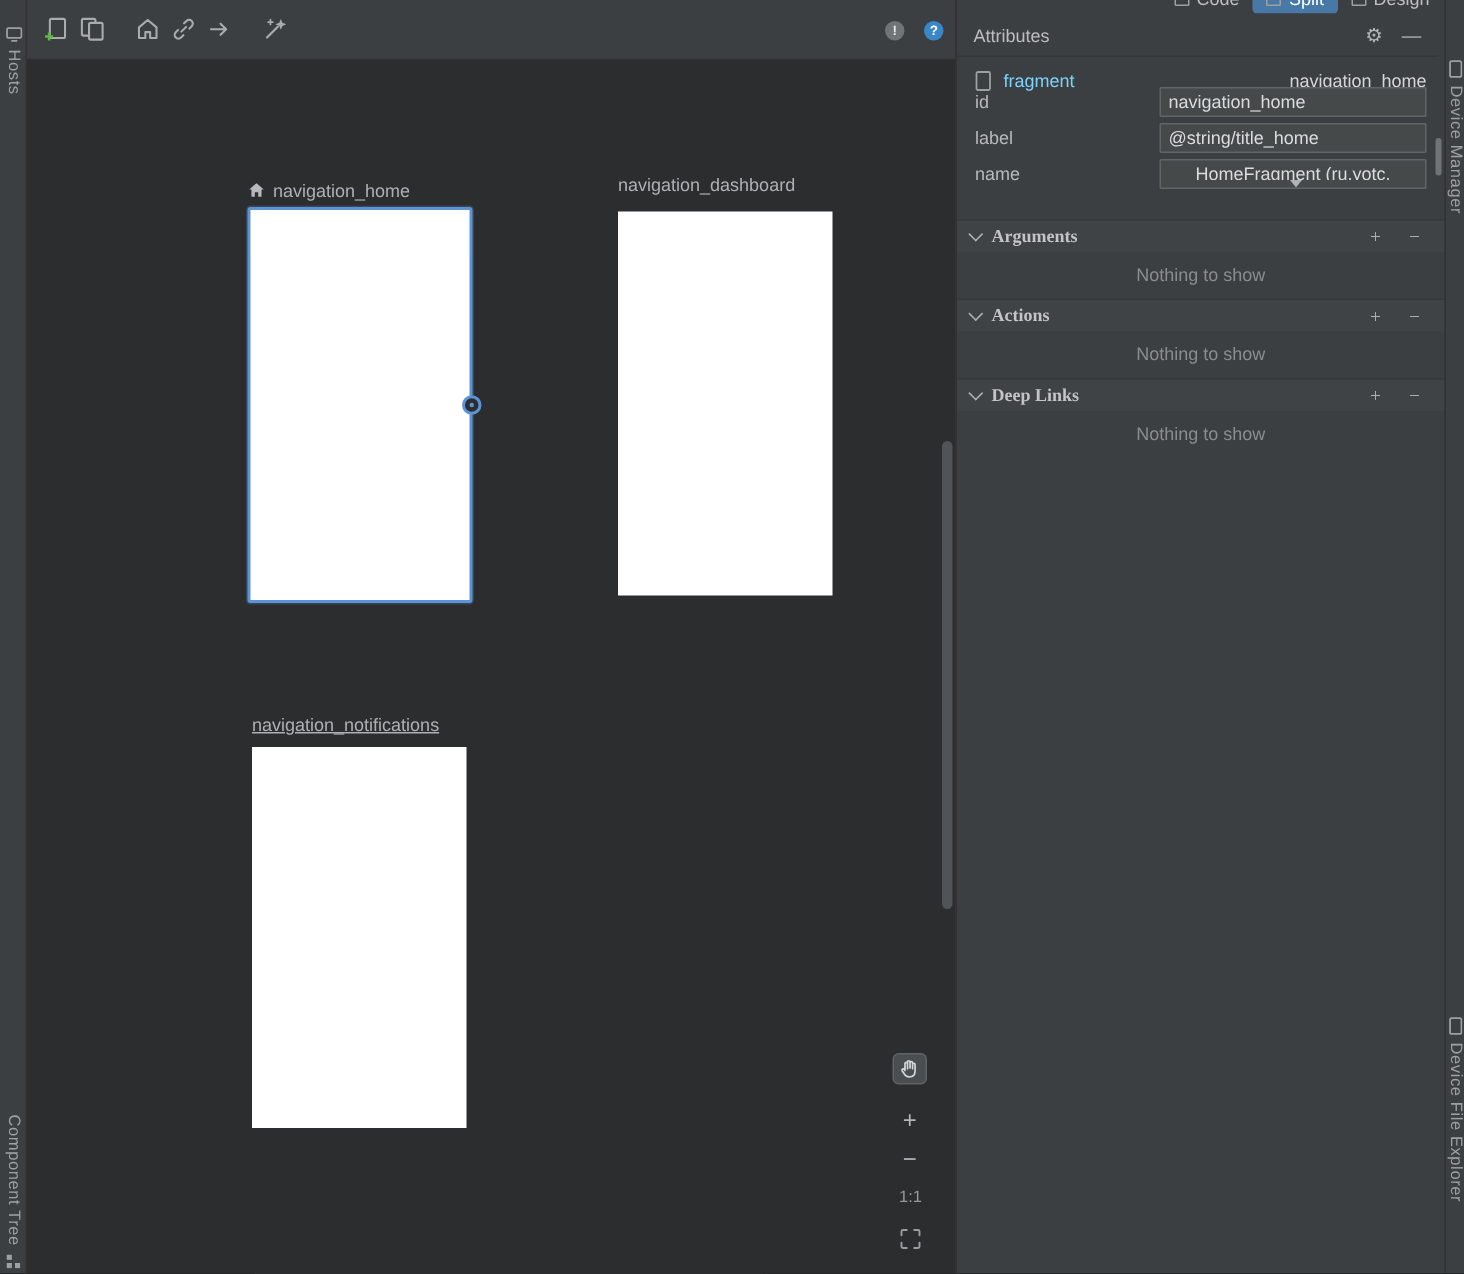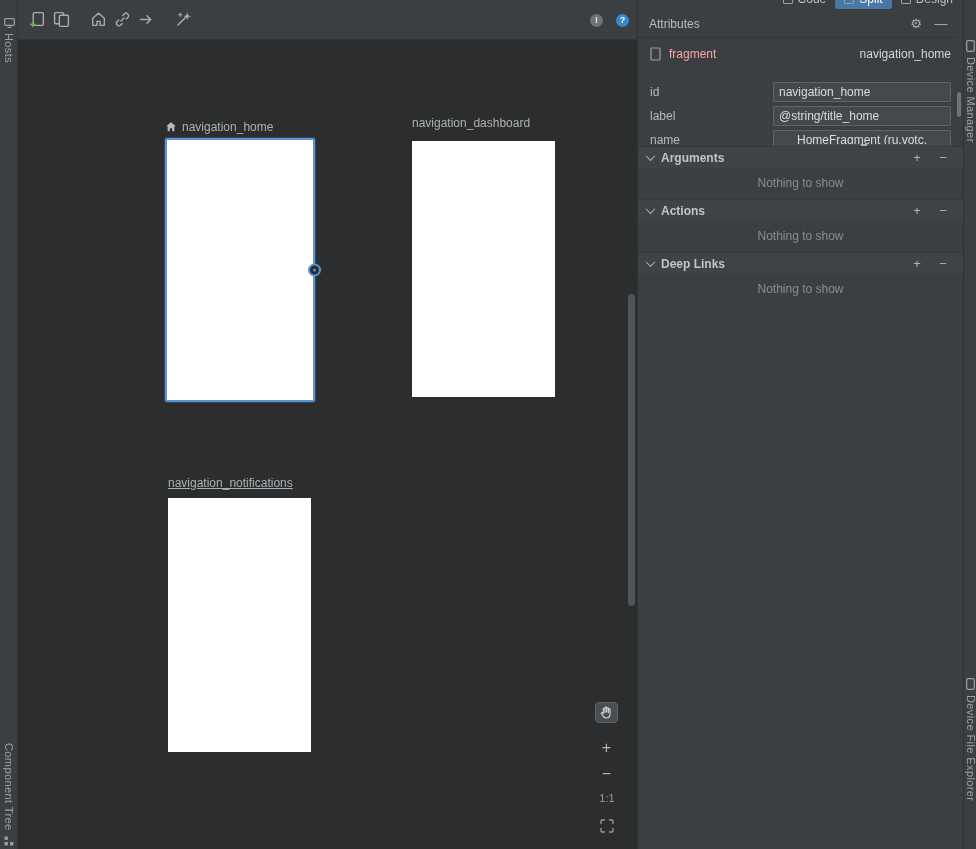--- a/index.html
+++ b/index.html
@@ -82,40 +82,40 @@
   .panel-header{position:absolute;top:0;left:0;right:4px;height:38px;
                 display:flex;align-items:center;padding:10px 10px 0 11px;
                 border-bottom:1px solid #343739;}
   .panel-title{color:#bcbec0;}
   .icon-btn{color:#b0b3b5;font-size:13px;line-height:13px;width:16px;text-align:center;
             cursor:pointer;user-select:none;}
   .panel-header .icon-btn + .icon-btn{margin-left:9px;}
 
   .type-row{position:absolute;top:42px;left:0;right:0;height:24px;
             display:flex;align-items:center;padding:0 12px;gap:8px;}
-  .type-label{color:#fca5a5;}
+  .type-label{color:#7dd3fc;}
   .type-value{color:#d4d6d8;}
 
-  .fields{position:absolute;top:80px;left:0;right:0;}
+  .fields{position:absolute;top:56px;left:0;right:0;}
   .field-row{height:24px;display:flex;align-items:center;padding:0 12px;}
   .field-label{width:123px;color:#b7babc;flex:none;}
   .input,.combo{flex:1;height:20px;background:#45494a;border:1px solid #616567;
                 border-radius:1px;color:#dadcde;padding:0 5px;line-height:18px;
                 white-space:nowrap;overflow:hidden;cursor:text;}
   .combo{display:flex;align-items:center;cursor:pointer;flex-direction:column;}
   .combo-text{flex:1;overflow:hidden;text-overflow:ellipsis;white-space:nowrap;}
   .combo-arrow{flex:none;width:0;height:0;border-left:4px solid transparent;
                border-right:4px solid transparent;border-top:5px solid #b0b3b5;margin-left:4px;}
 
   .panel-scroll-thumb{position:absolute;right:2px;top:92px;width:4px;height:25px;
                       background:#707477;border-radius:2px;cursor:pointer;}
 
   .sections{position:absolute;top:146px;left:0;right:0;}
   .section-header{height:22px;background:#3f4345;border-top:1px solid #36393b;
-                  display:flex;align-items:center;padding:0 12px 0 9px;cursor:pointer;}
+                  display:flex;align-items:center;padding:0 12px 0 9px;cursor:pointer;font-family:Liberation Serif, serif;}
   .chev{width:7px;height:7px;border-right:1.6px solid #b0b3b5;border-bottom:1.6px solid #b0b3b5;
         transform:rotate(45deg) translate(-1px,-1px);margin-right:7px;flex:none;}
   .section-title{color:#c2c4c6;font-weight:bold;}
   .section-header .icon-btn + .icon-btn{margin-left:10px;}
   .section-empty{height:31px;line-height:31px;text-align:center;color:#8a8d8f;}
 
   svg{display:block;}
 </style>
 </head>
 <body>

